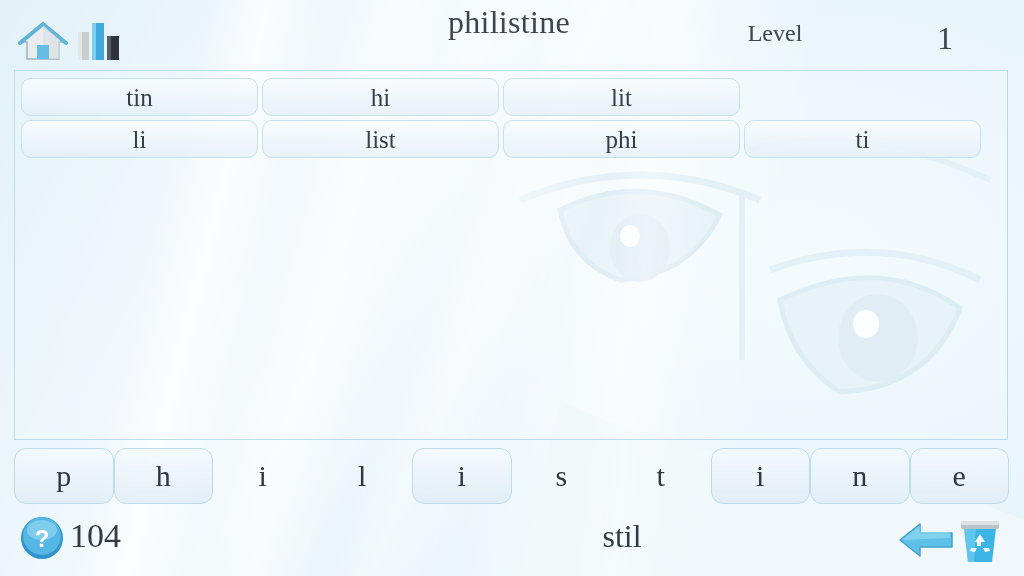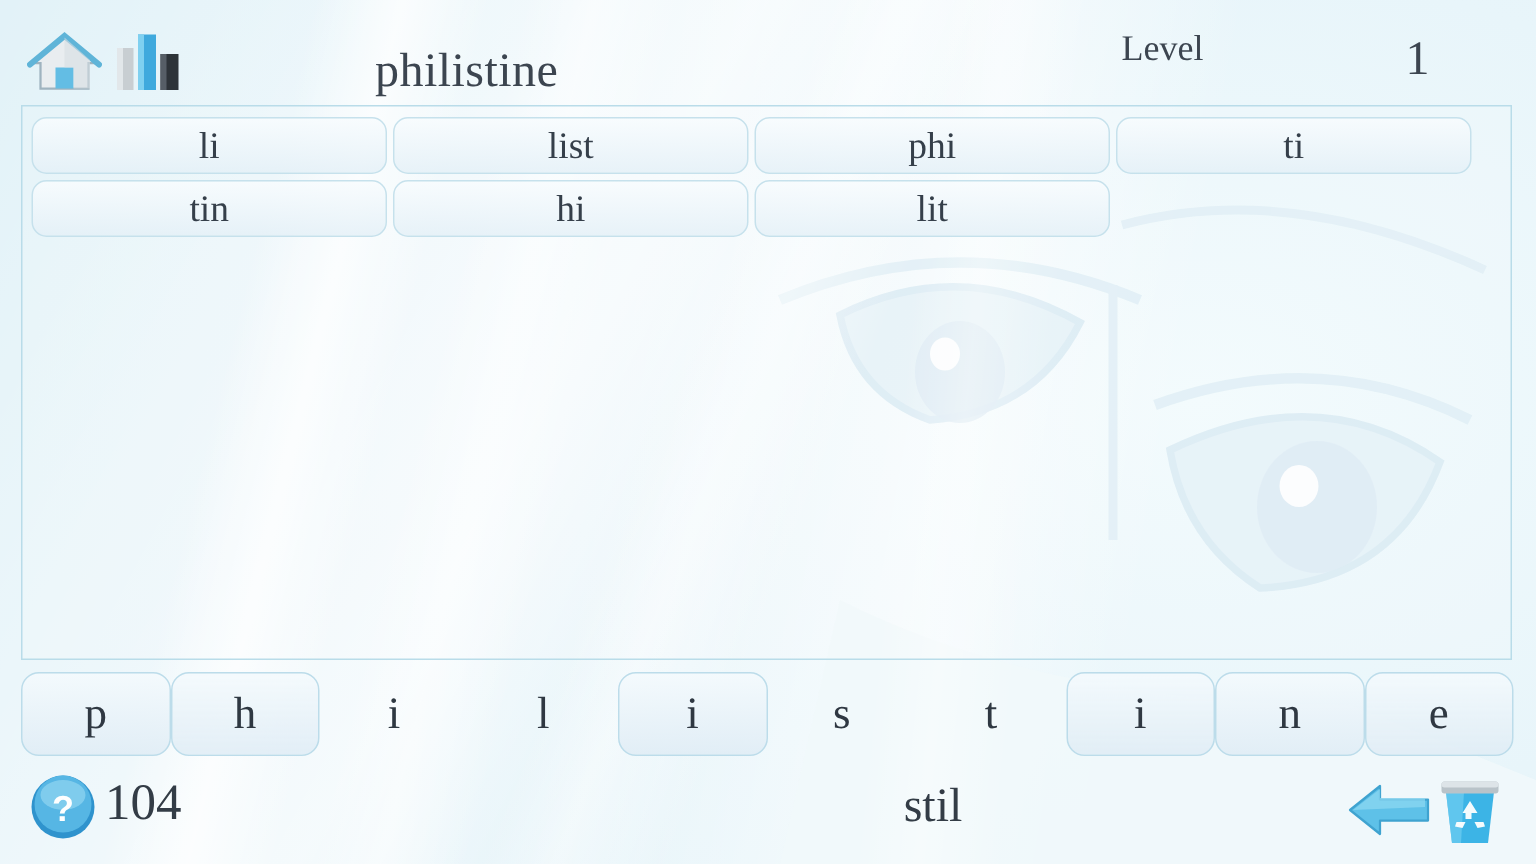--- a/index.html
+++ b/index.html
@@ -57,23 +57,23 @@
     left: 18px; top: 20px;
     width: 50px; height: 42px;
   }
   .icon-stats {
     position: absolute;
     left: 76px; top: 20px;
     width: 46px; height: 42px;
   }
   .puzzle-word {
     position: absolute;
-    left: 250px; top: 28px;
+    left: 250px; top: 4px;
     width: 320px;
-    text-align: left;
+    text-align: right;
     font-size: 32px;
     color: #3c4550;
     letter-spacing: 0.3px;
   }
   .level-label {
     position: absolute;
     left: 700px; top: 20px;
     width: 150px;
     text-align: center;
     font-size: 24px;
@@ -239,29 +239,29 @@
     </div>
 
     <div class="puzzle-word">philistine</div>
     <div class="level-label">Level</div>
     <div class="level-value">1</div>
   </div>
 
   <div class="words-panel">
     <div class="words-rows" id="words-rows">
         <div class="word-row">
+          <div class="word-tile">tin</div>
+          <div class="word-tile">hi</div>
+          <div class="word-tile">lit</div>
+        </div>
+        <div class="word-row">
           <div class="word-tile">li</div>
           <div class="word-tile">list</div>
           <div class="word-tile">phi</div>
           <div class="word-tile">ti</div>
-        </div>
-        <div class="word-row">
-          <div class="word-tile">tin</div>
-          <div class="word-tile">hi</div>
-          <div class="word-tile">lit</div>
         </div>
       </div>
   </div>
 
   <div class="letter-rack" id="letter-rack">
       <div class="letter-slot available">p</div>
       <div class="letter-slot available">h</div>
       <div class="letter-slot used">i</div>
       <div class="letter-slot used">l</div>
       <div class="letter-slot available">i</div>

